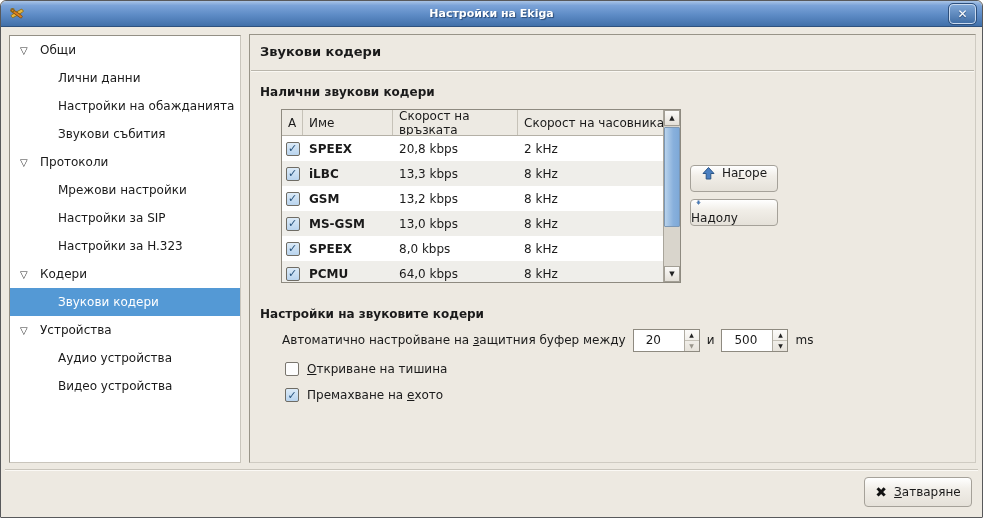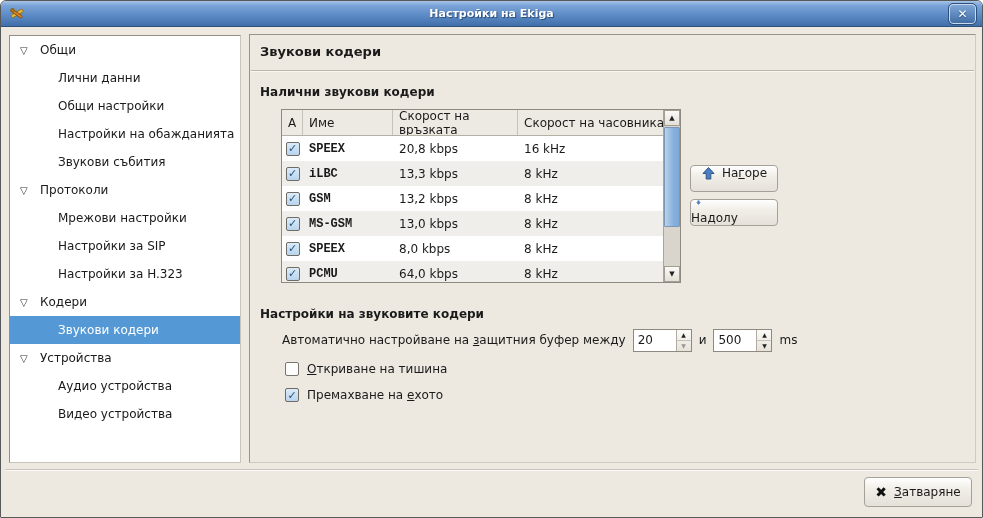--- a/index.html
+++ b/index.html
@@ -72,21 +72,21 @@
   .thead .th:last-child { border-right:none; }
   .col-a { width:21px; }
   .col-name { width:90px; }
   .col-bw { width:125px; }
   .col-clock { flex:1; }
   .tbody { position:absolute; left:0; top:26px; right:17px; bottom:0; }
   .trow { display:flex; height:25px; align-items:center; background:#ffffff; }
   .trow.alt { background:#efeeea; }
   .trow .td { padding-left:6px; overflow:hidden; white-space:nowrap; }
   .trow .td.col-a { display:flex; justify-content:center; padding-left:0; }
-  .codec-name { font-weight:bold;font-family:Liberation Mono, monospace; }
+  .codec-name { font-weight:bold; }
 
   .checkbox {
     width:14px; height:14px; background:#fdfdfd;
     border:1px solid #79756d; border-radius:2px;
     display:flex; align-items:center; justify-content:center;
     font-size:11px; line-height:1; color:#27537d;
   }
   .checkbox.checked { background:linear-gradient(180deg,#dcebf8,#b9d4ee); border-color:#6f6c64; }
 
   
@@ -107,21 +107,21 @@
     border:1px solid #a5a199; border-radius:4px;
     display:flex; justify-content:center; gap:6px; cursor:default;
   }
   .move-btn.up { top:130px; } .move-btn.down { top:164px;flex-direction:column; }
   .arrow-glyph { display:block; }
 
   
   .jitter-row { position:absolute; left:32px; top:292px; height:26px;
     display:flex; align-items:center; gap:7px; }
   .spinbox { display:flex; height:23px; background:#ffffff;
-    border:1px solid #8e8a80; border-radius:0; }
+    border:1px solid #8e8a80; border-radius:0;padding-left:8px; }
   .spin-value { width:42px; padding:0 4px; display:flex; align-items:center; }
   .spin-arrows { width:15px; display:flex; flex-direction:column; border-left:1px solid #b0aca2;
     background:linear-gradient(180deg,#fbfaf8,#e7e3db); }
   .spin-arrows .sa { flex:1; display:flex; align-items:center; justify-content:center;
     font-size:6px; color:#222; }
   .spin-arrows .sa.dim { color:#9a968c; }
   .spin-arrows .sa.up { border-bottom:1px solid #c5c1b7; }
 
   .check-row { position:absolute; display:flex; align-items:center; gap:8px;justify-content:center; }
   .check-row.silence { left:35px; top:327px; }
@@ -159,23 +159,20 @@
 
   <div class="sidebar">
     <div class="tree-item category">
       <span class="expander">▽</span>
       <span>Общи</span>
     </div>
     <div class="tree-item child">
       <span>Лични данни</span>
     </div>
     <div class="tree-item child">
-      <span>Общи настройки</span>
-    </div>
-    <div class="tree-item child">
       <span>Настройки на обажданията</span>
     </div>
     <div class="tree-item child">
       <span>Звукови събития</span>
     </div>
     <div class="tree-item category">
       <span class="expander">▽</span>
       <span>Протоколи</span>
     </div>
     <div class="tree-item child">
@@ -222,21 +219,21 @@
       <div class="tbody">
 
         <div class="trow">
           <div class="td col-a">
               <span class="checkbox checked">
                 <span class="check-glyph">✓</span>
               </span>
             </div>
           <div class="td col-name codec-name">SPEEX</div>
           <div class="td col-bw">20,8 kbps</div>
-          <div class="td col-clock">16 kHz</div>
+          <div class="td col-clock">2 kHz</div>
         </div>
         <div class="trow alt">
           <div class="td col-a">
               <span class="checkbox checked">
                 <span class="check-glyph">✓</span>
               </span>
             </div>
           <div class="td col-name codec-name">iLBC</div>
           <div class="td col-bw">13,3 kbps</div>
           <div class="td col-clock">8 kHz</div>

